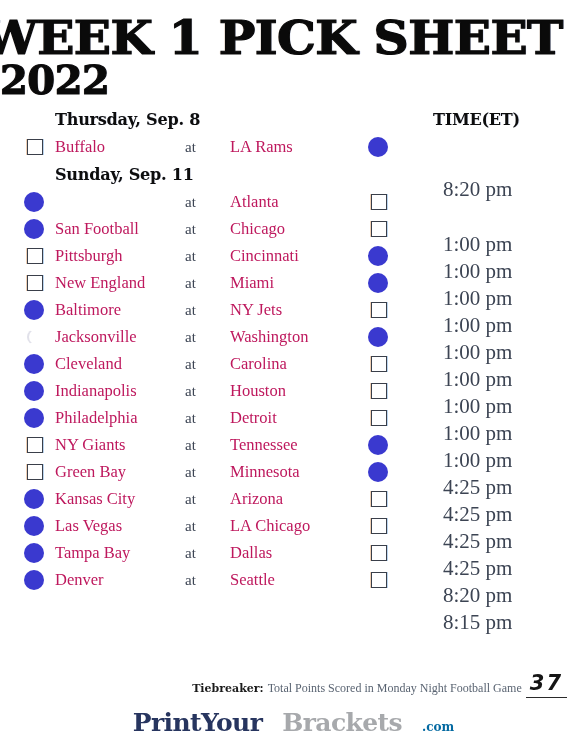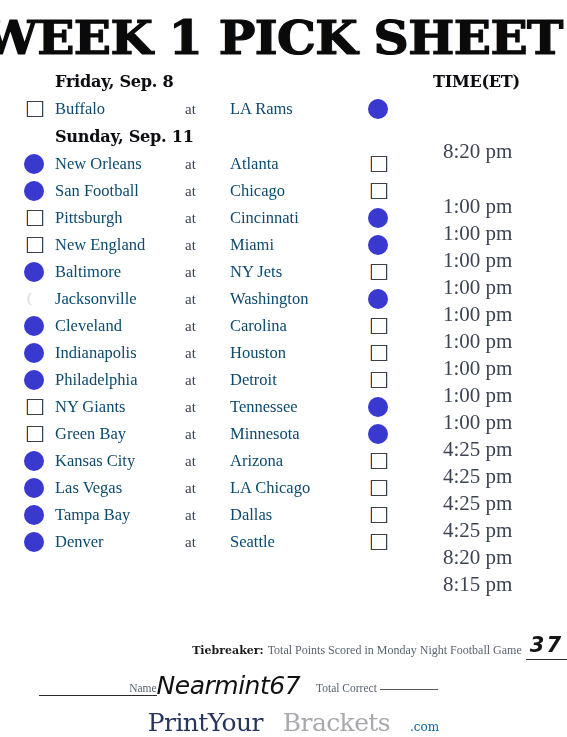--- a/index.html
+++ b/index.html
@@ -53,21 +53,21 @@
   .c-lbox  { position: absolute; left: 27px;  top: 50%; transform: translateY(-50%); }
   .c-away  { position: absolute; left: 55px;  top: 50%; transform: translateY(-50%); }
   .c-at    { position: absolute; left: 173px; top: 50%; transform: translateY(-50%); }
   .c-home  { position: absolute; left: 230px; top: 50%; transform: translateY(-50%); }
   .c-rbox  { position: absolute; left: 371px; top: 50%; transform: translateY(-50%); }
   .c-time  { position: absolute; left: 443px; top: 50%; transform: translateY(-50%); }
 
   .teamtext {
     font-family: "Liberation Serif", serif;
     font-size: 16.5px;
-    color: #0c4a6e;
+    color: #be185d;
     white-space: nowrap;
   }
   .attext {
     font-family: "Liberation Serif", serif;
     font-size: 15px;
     color: #3c4453;
     margin-left: 12px;
   }
   .timetext {
     font-family: Liberation Serif, serif;
@@ -206,38 +206,39 @@
   }
 
   
   .logo {
     text-align: center;
     margin-top: 10px;
     white-space: nowrap;
   }
   .logo span {
     font-family: "DejaVu Serif", serif;
-    font-weight: normal;
+    font-weight: bold;
     letter-spacing: -0.6px;
     margin-left: 20px;
   }
   .logo .lg-a { font-size: 25px; color: #27355f; }
   .logo .lg-b { font-size: 25px; color: #a7a9ac; }
   .logo .lg-c { font-size: 12px; color: #0369a1; letter-spacing: 0; }
 </style>
 </head>
 <body>
 
 <div class="title-block">
   <div class="title-line t1">WEEK 1 PICK SHEET</div>
+  <div class="title-line t2">2022</div>
 </div>
 
 <div class="sheet" id="sheet">
     <div class="row dayrow">
-      <span class="dayhead">Friday, Sep. 8</span>
+      <span class="dayhead">Thursday, Sep. 8</span>
       <span class="timehead">TIME(ET)</span>
     </div>
     <div class="row">
       <span class="c-lbox">
         <span class="box"></span>
       </span>
       <span class="c-away teamtext">Buffalo</span>
       <span class="c-at attext">at</span>
       <span class="c-home teamtext">LA Rams</span>
       <span class="c-rbox">
@@ -245,21 +246,20 @@
       </span>
       <span class="c-time timetext">8:20 pm</span>
     </div>
     <div class="row dayrow">
       <span class="dayhead">Sunday, Sep. 11</span>
     </div>
     <div class="row">
       <span class="c-lbox">
         <span class="dot"></span>
       </span>
-      <span class="c-away teamtext">New Orleans</span>
       <span class="c-at attext">at</span>
       <span class="c-home teamtext">Atlanta</span>
       <span class="c-rbox">
         <span class="box"></span>
       </span>
       <span class="c-time timetext">1:00 pm</span>
     </div>
     <div class="row">
       <span class="c-lbox">
         <span class="dot"></span>
@@ -431,23 +431,18 @@
   </div>
 
 <div class="footer">
 
   <div class="tiebreaker">
     <span class="tb-label">Tiebreaker:</span>
     <span class="tb-desc">Total Points Scored in Monday Night Football Game</span>
     <span class="ul"><span class="hand tb-score">37</span></span>
   </div>
 
-  <div class="nameline">
-    <span class="sm-label">Name</span><span class="sig-ul"></span><span class="sig">Nearmint67</span>
-    &nbsp;&nbsp;
-    <span class="sm-label">Total Correct</span><span class="blank-ul"></span>
-  </div>
 
   <div class="logo">
     <span class="lg-a">PrintYour</span><span class="lg-b">Brackets</span><span class="lg-c">.com</span>
   </div>
 
 </div>
 
 </body></html>

